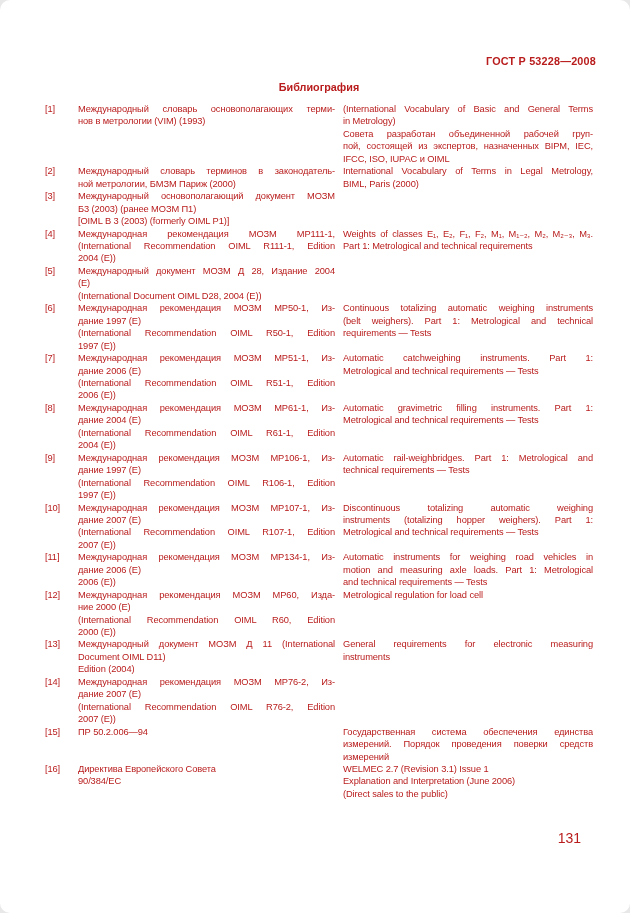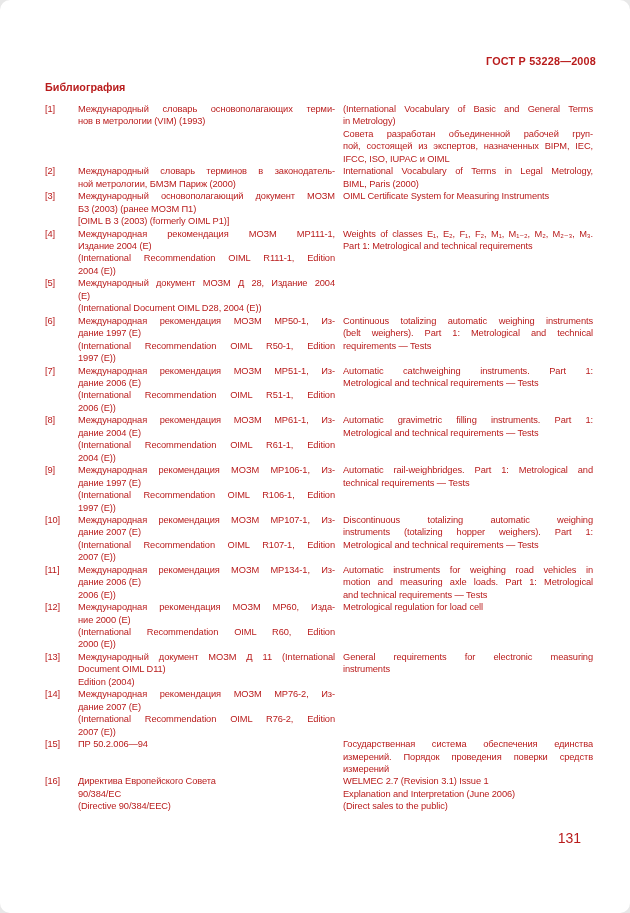--- a/index.html
+++ b/index.html
@@ -14,20 +14,21 @@
     border-radius: 10px;
   }
   .doc-header {
     position: absolute; top: 55px; right: 34px;
     font-size: 10.8px; font-weight: bold;
     letter-spacing: 0.2px;
     white-space: nowrap;
   }
   .doc-title {
     position: absolute; top: 81px; left: 45px; width: 548px;
+    text-align: center;
     font-size: 10.8px; font-weight: bold;
   }
   .bib {
     position: absolute; top: 103px; left: 45px; width: 548px;
     font-size: 9.3px; line-height: 12.45px;
     letter-spacing: -0.1px;
   }
   .entry { display: flex; align-items: flex-start; }
   .num   { width: 33px; flex: none; }
   .col   { overflow: hidden; }
@@ -77,29 +78,25 @@
         </div>
       </div>
       <div class="entry">
         <div class="num">[3]</div>
         <div class="col left">
           <div class="line j">Международный основополагающий документ МОЗМ</div>
           <div class="line">Б3 (2003) (ранее МОЗМ П1)</div>
           <div class="line">[OIML B 3 (2003) (formerly OIML P1)]</div>
         </div>
         <div class="cgap"></div>
-        <div class="col right">
-          <div class="line">OIML Certificate System for Measuring Instruments</div>
-        </div>
       </div>
       <div class="entry">
         <div class="num">[4]</div>
         <div class="col left">
           <div class="line j">Международная рекомендация МОЗМ МР111-1,</div>
-          <div class="line">Издание 2004 (Е)</div>
           <div class="line j">(International Recommendation OIML R111-1, Edition</div>
           <div class="line">2004 (E))</div>
         </div>
         <div class="cgap"></div>
         <div class="col right">
           <div class="line j">Weights of classes E₁, E₂, F₁, F₂, M₁, M₁₋₂, M₂, M₂₋₃, M₃.</div>
           <div class="line">Part 1: Metrological and technical requirements</div>
         </div>
       </div>
       <div class="entry">
@@ -243,21 +240,20 @@
           <div class="line j">Государственная система обеспечения единства</div>
           <div class="line j">измерений. Порядок проведения поверки средств</div>
           <div class="line">измерений</div>
         </div>
       </div>
       <div class="entry">
         <div class="num">[16]</div>
         <div class="col left">
           <div class="line">Директива Европейского Совета</div>
           <div class="line">90/384/ЕС</div>
-          <div class="line">(Directive 90/384/EEC)</div>
         </div>
         <div class="cgap"></div>
         <div class="col right">
           <div class="line">WELMEC 2.7 (Revision 3.1) Issue 1</div>
           <div class="line">Explanation and Interpretation (June 2006)</div>
           <div class="line">(Direct sales to the public)</div>
         </div>
       </div>
     </div>
   <div class="page-num">131</div>

